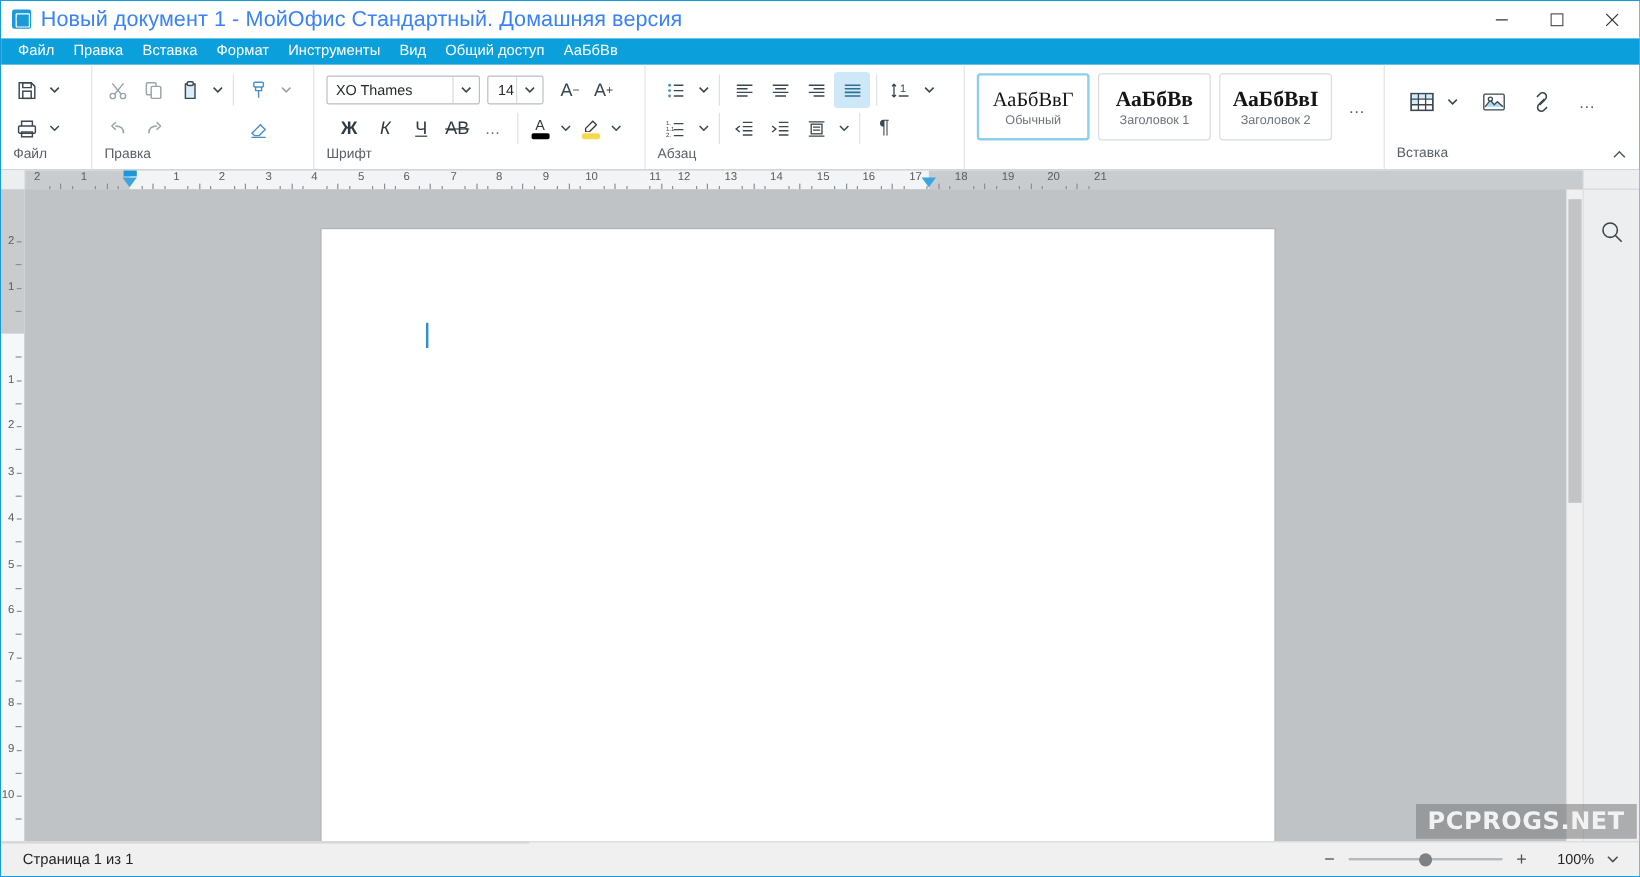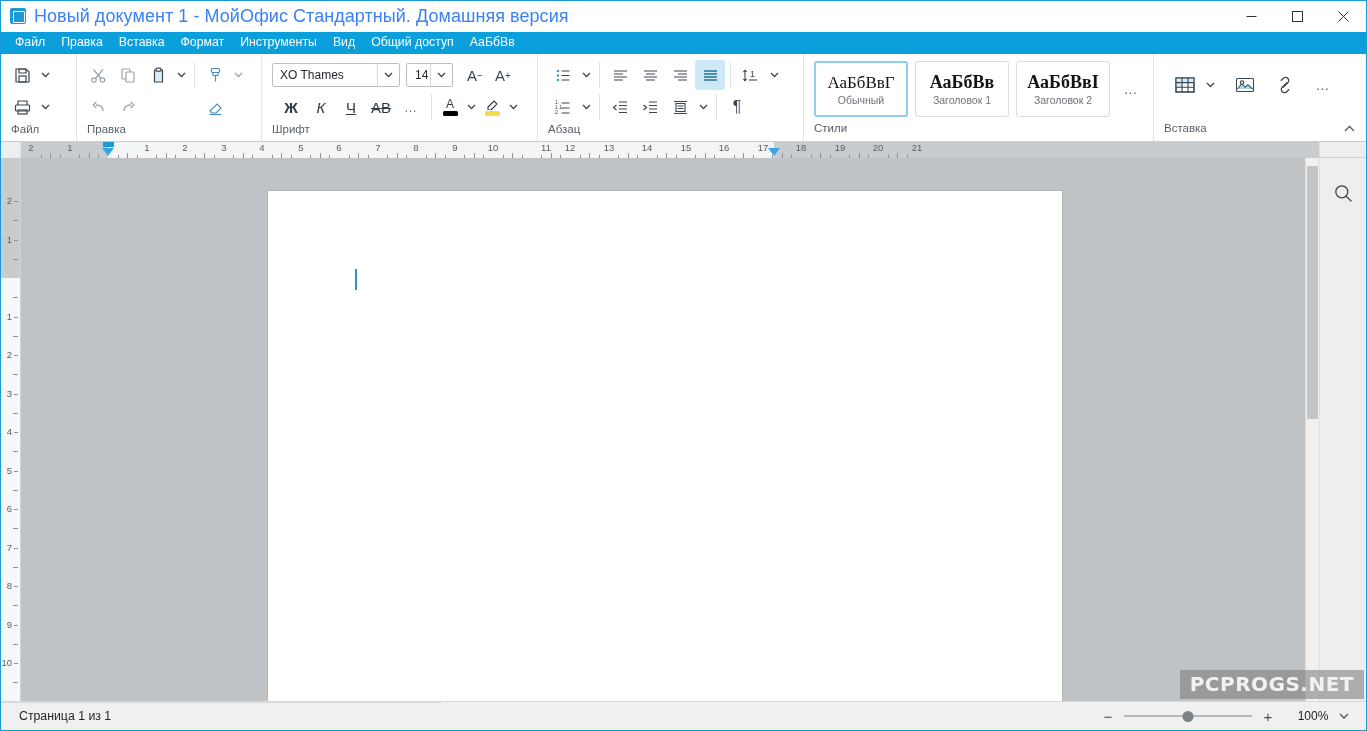--- a/index.html
+++ b/index.html
@@ -617,21 +617,20 @@
         <div class="stylecard">
           <div class="sc-sample sc-s2">АаБбВв</div>
           <div class="sc-name">Заголовок 1</div>
         </div>
         <div class="stylecard">
           <div class="sc-sample sc-s3">АаБбВвI</div>
           <div class="sc-name">Заголовок 2</div>
         </div>
         <div class="ellipsis-btn">…</div>
       </div>
-      <div class="rgroup-label">Стили</div>
     </div>
 
     <div class="rgroup" style="flex:1">
       <div class="rgroup-body" style="padding-left:14px;padding-top:16px">
         <div class="row">
           <div class="tbtn wide">
             <svg width="24" height="24" viewBox="0 0 24 24" fill="none" stroke="#3a4750" stroke-width="1.1">
               <rect x="3" y="5" width="18" height="14"></rect>
               <rect x="3" y="5" width="18" height="4.6" fill="#d4ecf7" stroke="none"></rect>
               <rect x="3" y="9.6" width="6" height="4.7" fill="#d4ecf7" stroke="none"></rect>

